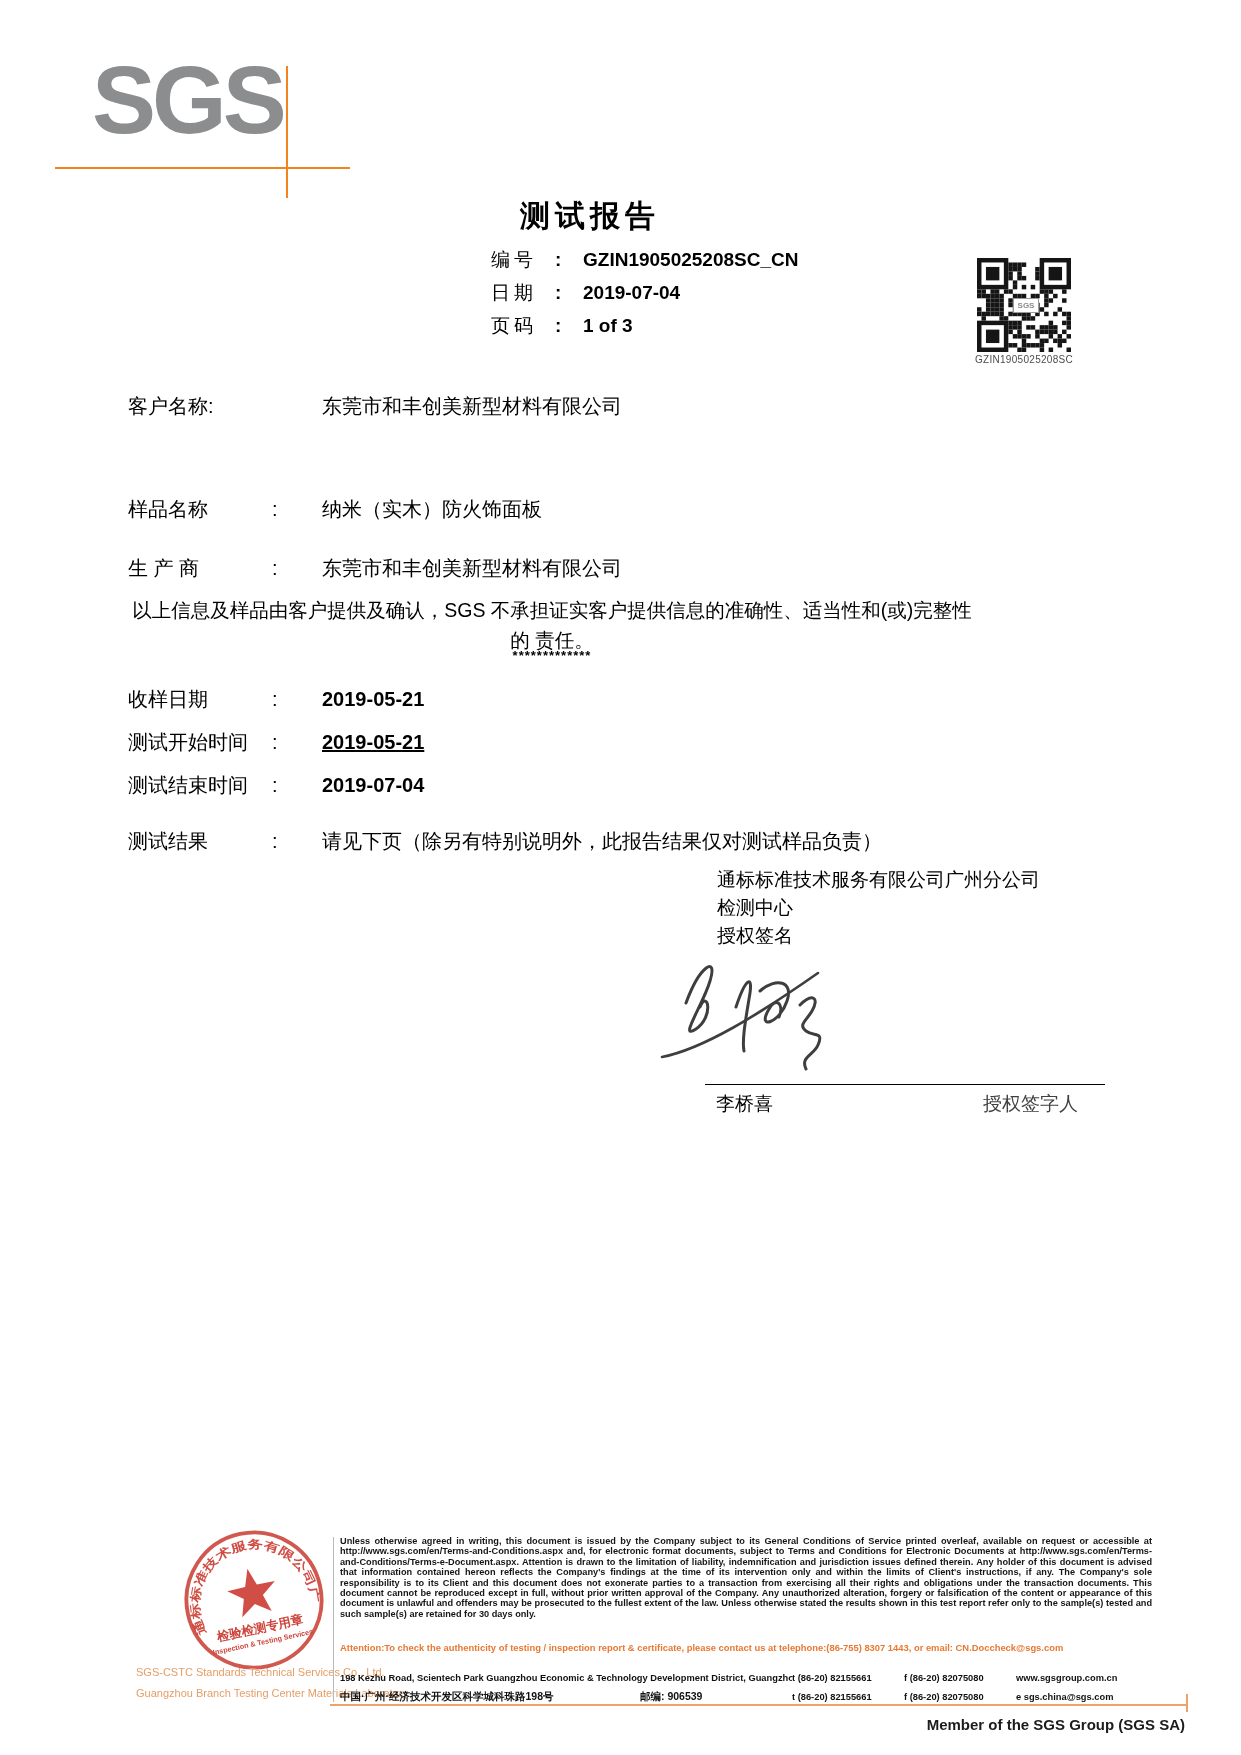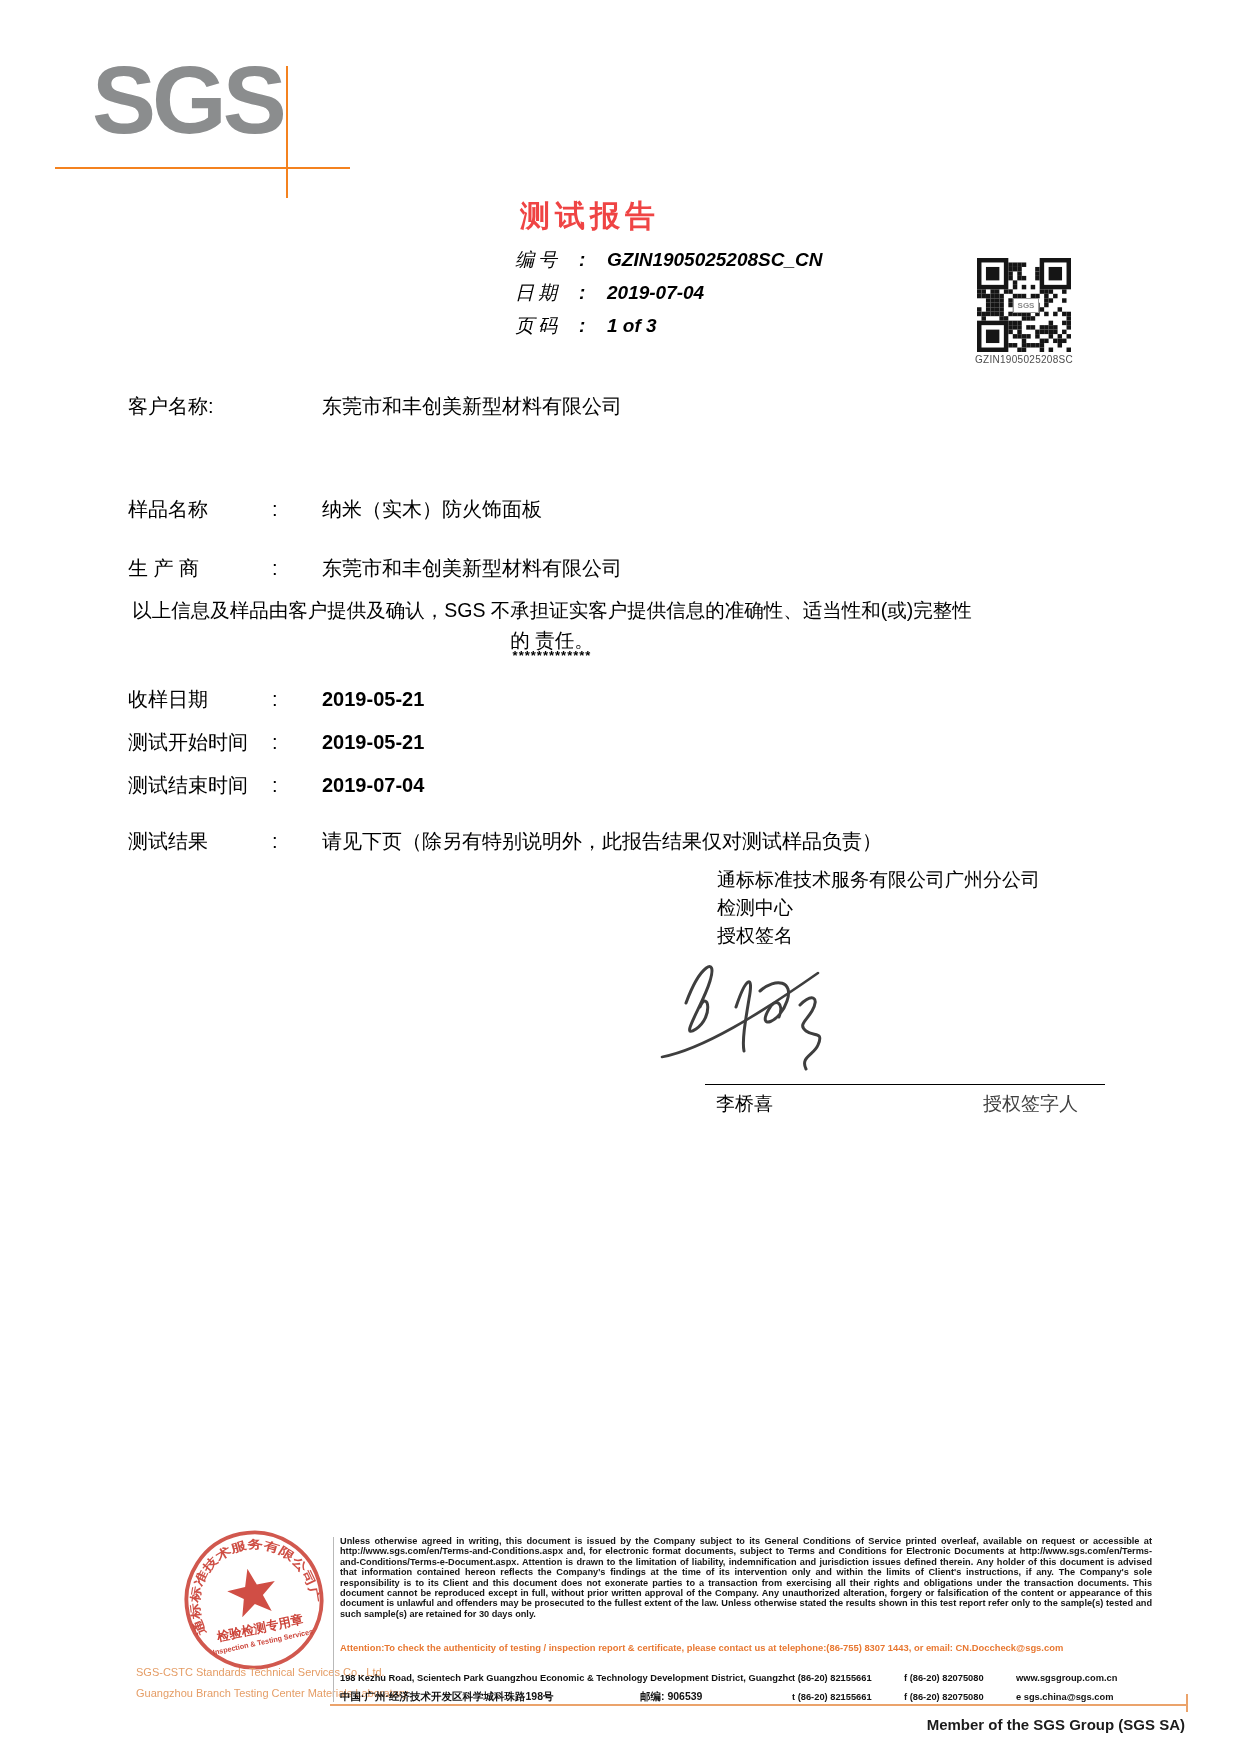--- a/index.html
+++ b/index.html
@@ -7,43 +7,43 @@
   .page{position:relative;width:1241px;height:1755px;margin:0 auto;background:#fff;overflow:hidden;}
 
   
   .logo-text{position:absolute;left:92px;top:52px;font-size:96px;line-height:1;font-weight:bold;
     color:#8b8d8e;letter-spacing:-4px;font-family:"Liberation Sans",sans-serif;}
   .logo-hline{position:absolute;left:55px;top:167px;width:295px;height:2px;background:#f4821f;}
   .logo-vline{position:absolute;left:286px;top:66px;width:2px;height:132px;background:#f4821f;}
 
   
   .title{position:absolute;left:480px;top:196px;width:220px;margin:0;text-align:center;
-    font-size:30px;font-weight:bold;color:#ef4444;letter-spacing:5px;}
-  .meta{position:absolute;left:515px;top:243px;font-style:italic;}
+    font-size:30px;font-weight:bold;color:#000000;letter-spacing:5px;}
+  .meta{position:absolute;left:491px;top:243px;}
   .meta-row{display:flex;height:33px;align-items:center;font-size:19px;color:#000;}
   .meta-row .lbl{width:64px;letter-spacing:4px;}
   .meta-row .col{width:28px;font-weight:bold;}
   .meta-row .val{font-weight:bold;}
 
   
   .qr{position:absolute;left:977px;top:258px;width:94px;height:94px;}
   .qr-center{position:absolute;left:36px;top:40px;width:24px;height:13px;background:#fff;
     border:1px solid #9a9a9a;color:#8a8a8a;font-size:8px;font-weight:bold;text-align:center;line-height:13px;}
   .qr-caption{position:absolute;left:957px;top:354px;width:134px;text-align:center;
     font-size:10px;color:#4d4d4d;letter-spacing:.3px;}
 
   
   .irow{position:absolute;left:128px;font-size:20px;color:#000;white-space:nowrap;}
   .irow .lblwide{display:inline-block;width:194px;}
   .irow .lbl{display:inline-block;width:144px;}
   .irow .col{display:inline-block;width:50px;}
   .irow .bold{font-weight:bold;}
   .r-client1{top:393px;}  .r-client2{top:437px;}
   .r-sample1{top:496px;}  .r-sample2{top:555px;}
-  .r-date1{top:686px;}    .r-date2{top:729px;}   .r-date3{top:772px;}  .r-date4{top:828px;}
+  .r-date1{top:686px;}    .r-date2{top:729px;text-decoration:underline;}   .r-date3{top:772px;}  .r-date4{top:828px;}
 
   
   .disclaimer{position:absolute;left:132px;top:595px;width:840px;text-align:center;
     font-size:19.5px;color:#000;line-height:30px;}
   .stars{position:absolute;left:132px;top:648px;width:840px;text-align:center;
     font-size:13px;font-weight:bold;color:#000;letter-spacing:1px;}
 
   
   .signing{position:absolute;left:717px;top:866px;font-size:19px;color:#000;line-height:28px;}
   .sig-svg{position:absolute;left:648px;top:945px;}

